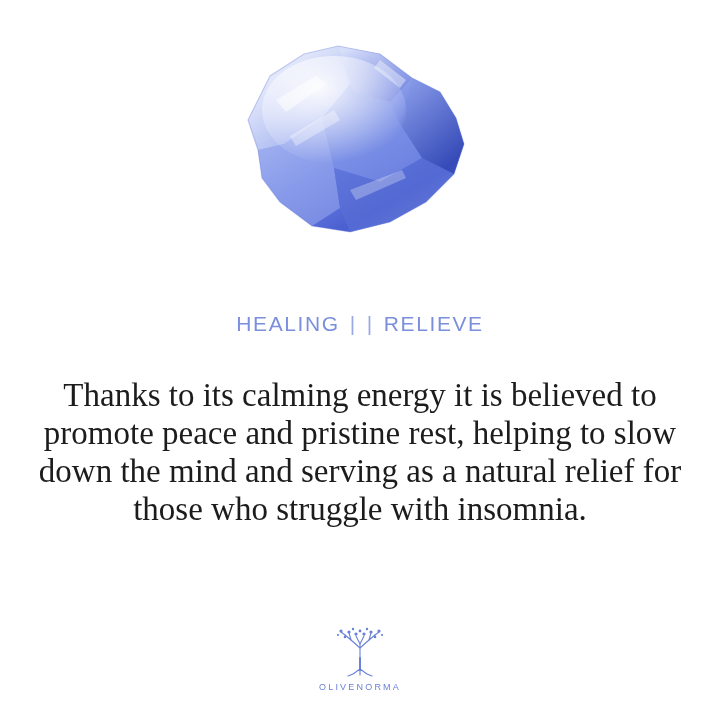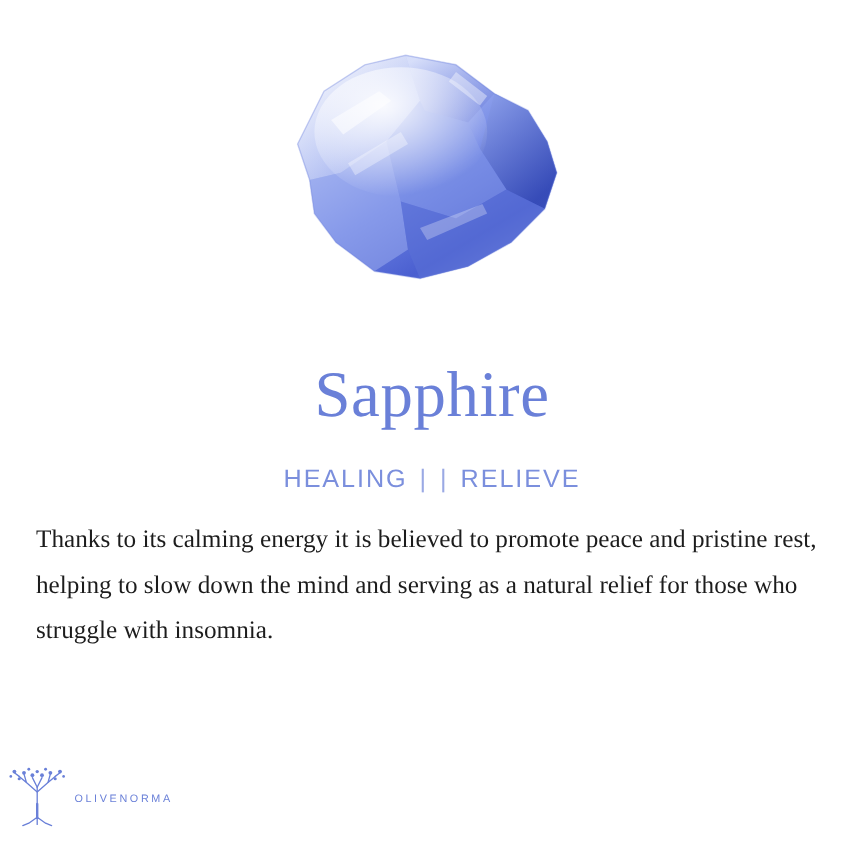--- a/index.html
+++ b/index.html
@@ -68,36 +68,37 @@
     justify-content: center;
     gap: 10px;
   }
   .kw-sep {
     color: #9aa9e4;
     font-size: 21px;
   }
 
   
   .description {
-    margin-top: 18px;
+    margin-top: 40px;
     width: 660px;
+    text-align: center;
     font-family: "Liberation Serif", serif;
-    font-size: 21px;
+    font-size: 33px;
     line-height: 38px;
     color: #1c1c1c;
   }
 
   
   .logo-area {
     position: absolute;
     left: 0;
     right: 0;
     bottom: 28px;
     display: flex;
-    flex-direction: row;
+    flex-direction: column;
     align-items: center;
   }
   .logo-mark {
     width: 62px;
     height: 56px;
     display: block;
   }
   .logo-text {
     margin-top: 2px;
     font-family: "Liberation Sans", sans-serif;
@@ -161,21 +162,20 @@
         <path d="M150,20 L176,40 L170,48 L144,28 Z" fill="#ffffff" opacity="0.4"></path>
 
         <ellipse cx="104" cy="70" rx="72" ry="54" fill="url(#gGlow)"></ellipse>
 
         <path d="M28,110 L18,80 L40,36 L74,14 L108,6 L150,14 L182,38 L210,52 L226,78 L234,104
                  L224,134 L196,162 L160,182 L120,192 L82,186 L50,162 L32,138 Z" fill="none" stroke="#6c80dd" stroke-opacity="0.35" stroke-width="1.2"></path>
       </svg>
     </div>
   </div>
 
-  <div class="title">Sapphire</div>
 
   <div class="keywords">
     <span>HEALING</span>
     <span class="kw-sep">|</span>
     <span class="kw-sep">|</span>
     <span>RELIEVE</span>
   </div>
 
   <div class="description">Thanks to its calming energy it is believed to promote peace and pristine rest, helping to slow down the mind and serving as a natural relief for those who struggle with insomnia.</div>
 

